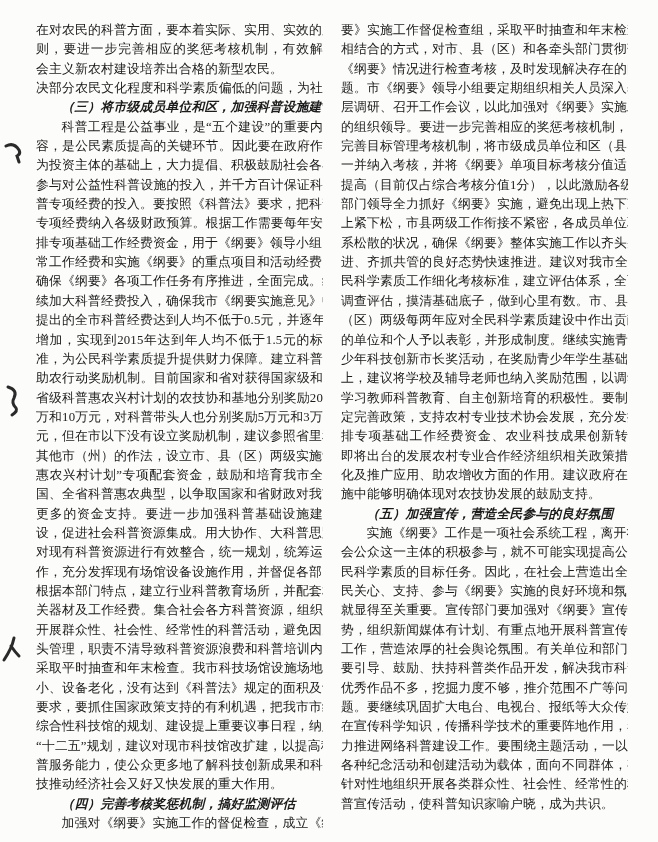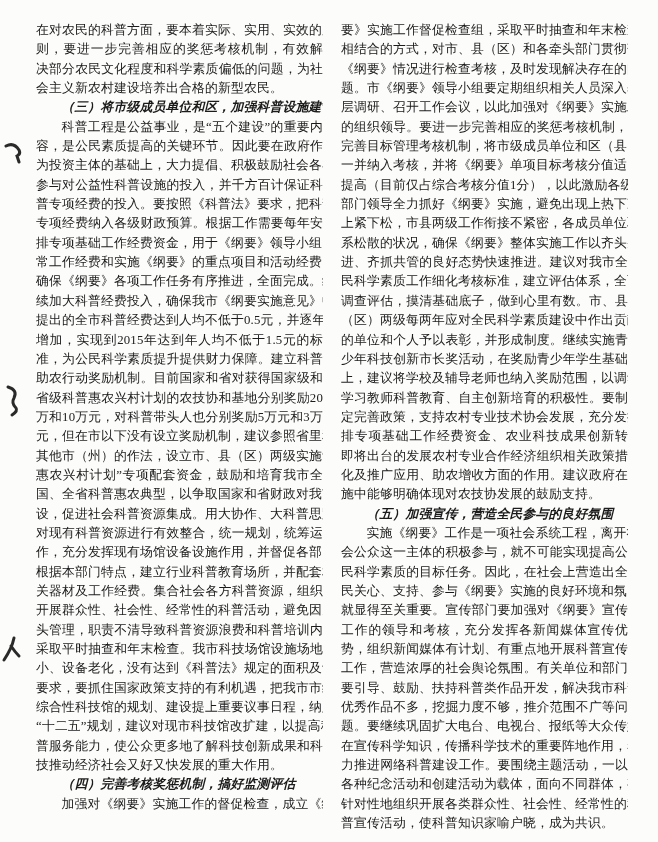--- a/index.html
+++ b/index.html
@@ -68,22 +68,22 @@
   </div>
   <div class="ink-mark" style="left:0px;top:636px;">
     <svg width="22" height="30" viewBox="0 0 22 30">
       <path d="M14 2 Q12 12 4 24 M11 10 Q15 16 19 20" fill="none" stroke="#2a2a2a" stroke-width="3" stroke-linecap="round"></path>
     </svg>
   </div>
 
   <div class="col" data-column="0">
       <div class="line">在对农民的科普方面，要本着实际、实用、实效的原</div>
       <div class="line">则，要进一步完善相应的奖惩考核机制，有效解</div>
+      <div class="line end">会主义新农村建设培养出合格的新型农民。</div>
       <div class="line">决部分农民文化程度和科学素质偏低的问题，为社</div>
-      <div class="line end">会主义新农村建设培养出合格的新型农民。</div>
       <div class="line heading">（三）将市级成员单位和区，加强科普设施建设</div>
       <div class="line open">科普工程是公益事业，是“五个建设”的重要内</div>
       <div class="line">容，是公民素质提高的关键环节。因此要在政府作</div>
       <div class="line">为投资主体的基础上，大力提倡、积极鼓励社会各界</div>
       <div class="line">参与对公益性科普设施的投入，并千方百计保证科</div>
       <div class="line">普专项经费的投入。要按照《科普法》要求，把科普</div>
       <div class="line">专项经费纳入各级财政预算。根据工作需要每年安</div>
       <div class="line">排专项基础工作经费资金，用于《纲要》领导小组日</div>
       <div class="line">常工作经费和实施《纲要》的重点项目和活动经费，</div>
       <div class="line">确保《纲要》各项工作任务有序推进，全面完成。继</div>
@@ -91,20 +91,21 @@
       <div class="line">提出的全市科普经费达到人均不低于0.5元，并逐年</div>
       <div class="line">增加，实现到2015年达到年人均不低于1.5元的标</div>
       <div class="line">准，为公民科学素质提升提供财力保障。建立科普</div>
       <div class="line">助农行动奖励机制。目前国家和省对获得国家级和</div>
       <div class="line">省级科普惠农兴村计划的农技协和基地分别奖励20</div>
       <div class="line">万和10万元，对科普带头人也分别奖励5万元和3万</div>
       <div class="line">元，但在市以下没有设立奖励机制，建议参照省里和</div>
       <div class="line">其他市（州）的作法，设立市、县（区）两级实施“科普</div>
       <div class="line">惠农兴村计划”专项配套资金，鼓励和培育我市全</div>
       <div class="line">国、全省科普惠农典型，以争取国家和省财政对我市</div>
+      <div class="line">更多的资金支持。要进一步加强科普基础设施建</div>
       <div class="line">设，促进社会科普资源集成。用大协作、大科普思路</div>
       <div class="line">对现有科普资源进行有效整合，统一规划，统筹运</div>
       <div class="line">作，充分发挥现有场馆设备设施作用，并督促各部门</div>
       <div class="line">根据本部门特点，建立行业科普教育场所，并配套相</div>
       <div class="line">关器材及工作经费。集合社会各方科普资源，组织</div>
       <div class="line">开展群众性、社会性、经常性的科普活动，避免因多</div>
       <div class="line">头管理，职责不清导致科普资源浪费和科普培训内</div>
       <div class="line">采取平时抽查和年末检查。我市科技场馆设施场地</div>
       <div class="line">小、设备老化，没有达到《科普法》规定的面积及设施</div>
       <div class="line">要求，要抓住国家政策支持的有利机遇，把我市市级</div>
@@ -140,21 +141,20 @@
       <div class="line">排专项基础工作经费资金、农业科技成果创新转</div>
       <div class="line">即将出台的发展农村专业合作经济组织相关政策措</div>
       <div class="line">化及推广应用、助农增收方面的作用。建议政府在</div>
       <div class="line end">施中能够明确体现对农技协发展的鼓励支持。</div>
       <div class="line heading">（五）加强宣传，营造全民参与的良好氛围</div>
       <div class="line open">实施《纲要》工作是一项社会系统工程，离开社</div>
       <div class="line">会公众这一主体的积极参与，就不可能实现提高公</div>
       <div class="line">民科学素质的目标任务。因此，在社会上营造出全</div>
       <div class="line">民关心、支持、参与《纲要》实施的良好环境和氛围</div>
       <div class="line">就显得至关重要。宣传部门要加强对《纲要》宣传</div>
-      <div class="line">工作的领导和考核，充分发挥各新闻媒体宣传优</div>
       <div class="line">势，组织新闻媒体有计划、有重点地开展科普宣传</div>
       <div class="line">工作，营造浓厚的社会舆论氛围。有关单位和部门</div>
       <div class="line">要引导、鼓励、扶持科普类作品开发，解决我市科普</div>
       <div class="line">优秀作品不多，挖掘力度不够，推介范围不广等问</div>
       <div class="line">题。要继续巩固扩大电台、电视台、报纸等大众传媒</div>
       <div class="line">在宣传科学知识，传播科学技术的重要阵地作用，着</div>
       <div class="line">力推进网络科普建设工作。要围绕主题活动，一以</div>
       <div class="line">各种纪念活动和创建活动为载体，面向不同群体，有</div>
       <div class="line">针对性地组织开展各类群众性、社会性、经常性的科</div>
       <div class="line end">普宣传活动，使科普知识家喻户晓，成为共识。</div>

